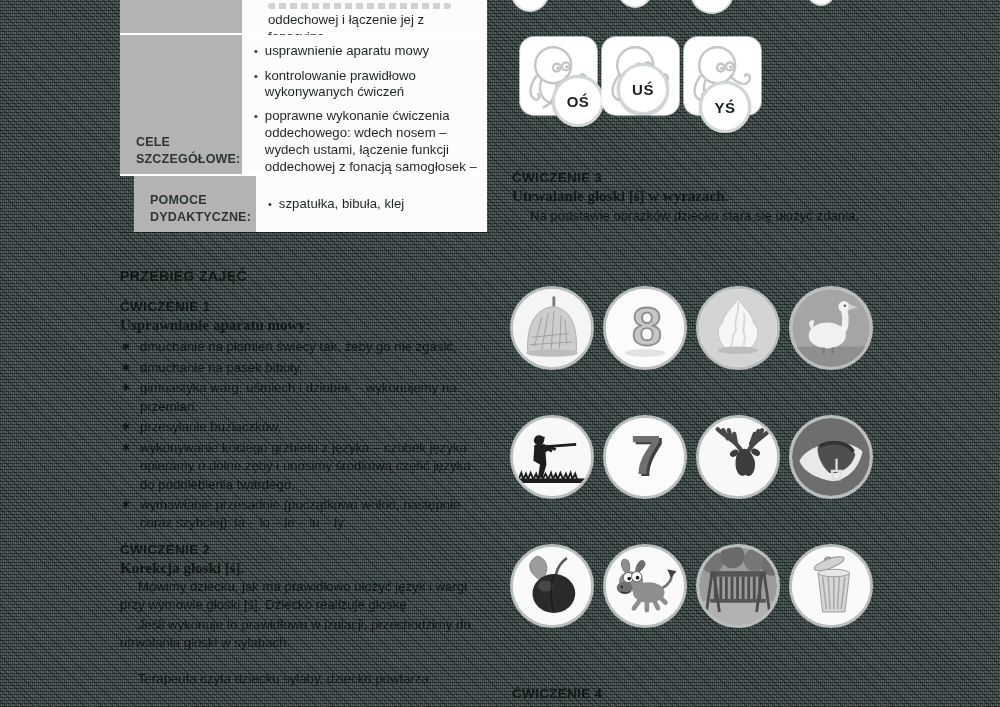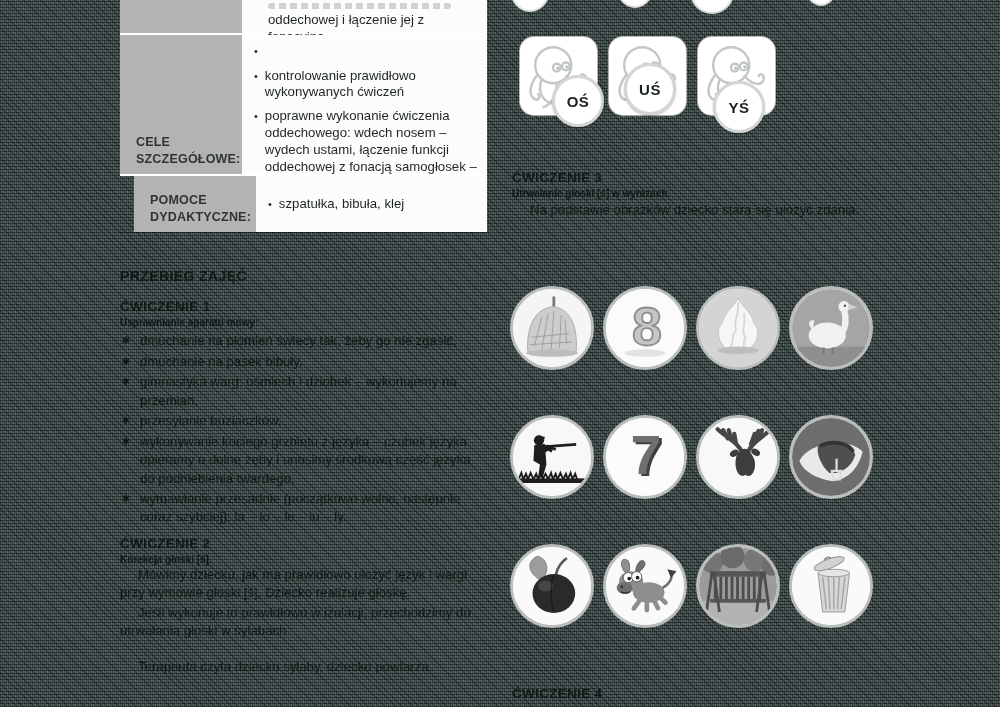--- a/index.html
+++ b/index.html
@@ -30,30 +30,30 @@
   .blur-line{height:6px;width:82%;margin:1px 0 3px 14px;border-radius:3px;opacity:.45;
     background:repeating-linear-gradient(90deg,#9aa0a0 0 7px, rgba(255,255,255,0) 7px 11px);}
   .tcell-text{font-size:13.2px;line-height:1.28;color:#1f2525;padding-left:14px;}
   .tb{display:flex;gap:7px;margin:0 0 7px;font-size:13.2px;line-height:1.28;color:#1f2525;}
   .tb:last-child{margin-bottom:0;}
   .tb .m{flex:0 0 auto;font-size:11px;line-height:1.6;}
   
   .sec-title{margin:36px 0 0;font-size:14px;font-weight:bold;letter-spacing:.4px;}
   .ex-title{font-size:13.5px;font-weight:bold;letter-spacing:.3px;}
   .ex1-title{margin:15px 0 0;}
-  .ex-sub{font-size:10px;font-weight:bold;margin:3px 0 0;}
+  .ex-sub{font-size:15px;font-weight:bold;margin:3px 0 0;font-family:Liberation Serif, serif;}
   .stars{margin:4px 0 0;}
   .sb{display:flex;gap:8px;margin:0 0 2.5px;font-size:13.2px;line-height:1.38;}
   .sb .m{flex:0 0 12px;font-size:10px;line-height:1.8;text-align:center;}
   .ex2{margin-top:9px;}
   .para{font-size:13.2px;line-height:1.4;margin:1px 0 0;text-indent:18px;}
   .para-gap{margin-top:17px;}
   
   .arc{position:absolute;background:#fff;border-radius:50%;box-shadow:0 0 0 2px #d9dddd;}
-  .cards{position:absolute;left:520px;top:37px;display:flex;gap:12px;}
+  .cards{position:absolute;left:520px;top:37px;display:flex;gap:5px;}
   .card{position:relative;width:77px;height:78px;background:#fff;border-radius:14px;
         box-shadow:0 0 0 1px rgba(255,255,255,.6);}
   .card svg{position:absolute;left:2px;top:3px;}
   .badge{position:absolute;width:46px;height:46px;border-radius:50%;background:#fff;
          border:3px solid #d2d6d6;box-shadow:0 1px 2px rgba(0,0,0,.25);
          display:flex;align-items:center;justify-content:center;
          font-weight:bold;font-size:15px;letter-spacing:.5px;color:#1a2020;}
   .card:nth-child(1) .badge{left:32px;top:38px;}
   .card:nth-child(2) .badge{left:15px;top:26px;}
   .card:nth-child(3) .badge{left:15px;top:44px;}
@@ -82,20 +82,21 @@
           <div class="tcell-text">oddechowej i łączenie jej z fonacyjną</div>
         </div>
       </div>
       <div class="trow r2">
         <div class="hcell">
           <div class="hd">CELE SZCZEGÓŁOWE:</div>
         </div>
         <div class="bcell">
           <div class="tb">
             <span class="m">•</span>
+            <span>usprawnienie aparatu mowy</span>
           </div>
           <div class="tb">
             <span class="m">•</span>
             <span>kontrolowanie prawidłowo wykonywanych ćwiczeń</span>
           </div>
           <div class="tb">
             <span class="m">•</span>
             <span>poprawne wykonanie ćwiczenia oddechowego: wdech nosem – wydech ustami, łączenie funkcji oddechowej z fonacją samogłosek – przedłużanie jej</span>
           </div>
         </div>

